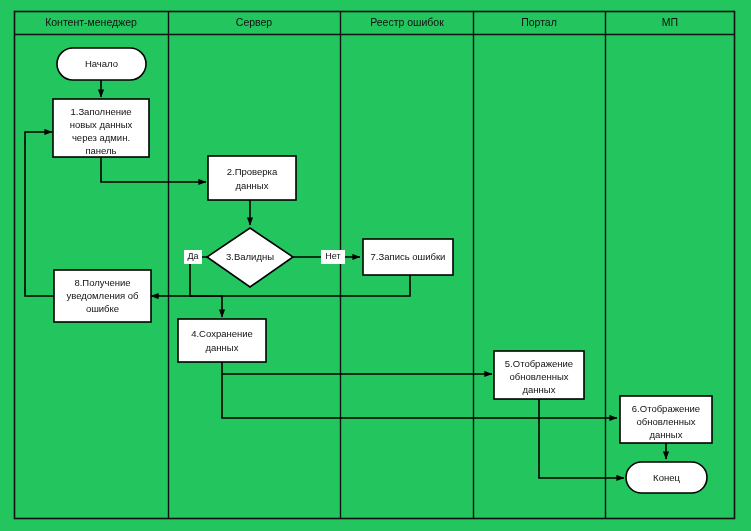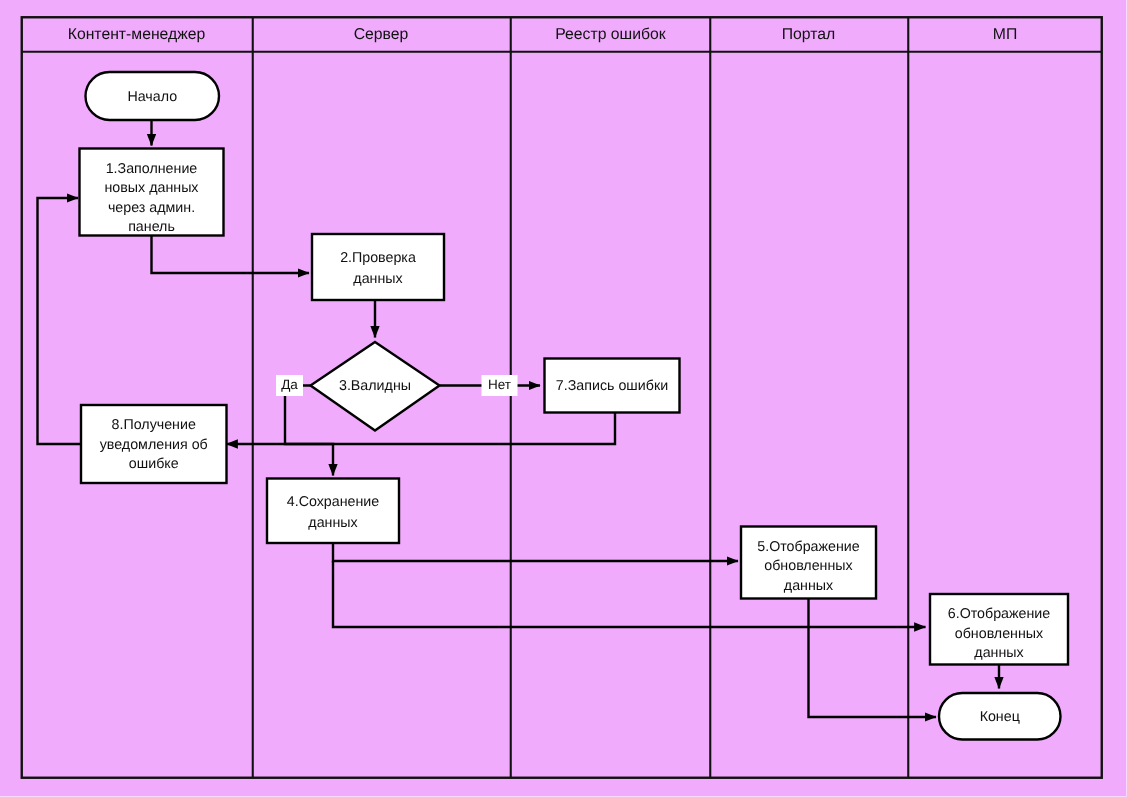--- a/index.html
+++ b/index.html
@@ -10,21 +10,21 @@
   body {
     font-family: "Liberation Sans", sans-serif;
     width: 751px;
     height: 531px;
     overflow: hidden;
   }
   #canvas {
     position: relative;
     width: 751px;
     height: 531px;
-    background: #f0abfc;
+    background: #22c55e;
   }
   #canvas svg {
     position: absolute;
     left: 0;
     top: 0;
   }
   .lane-title {
     font-size: 10.5px;
     fill: #111111;
     text-anchor: middle;

